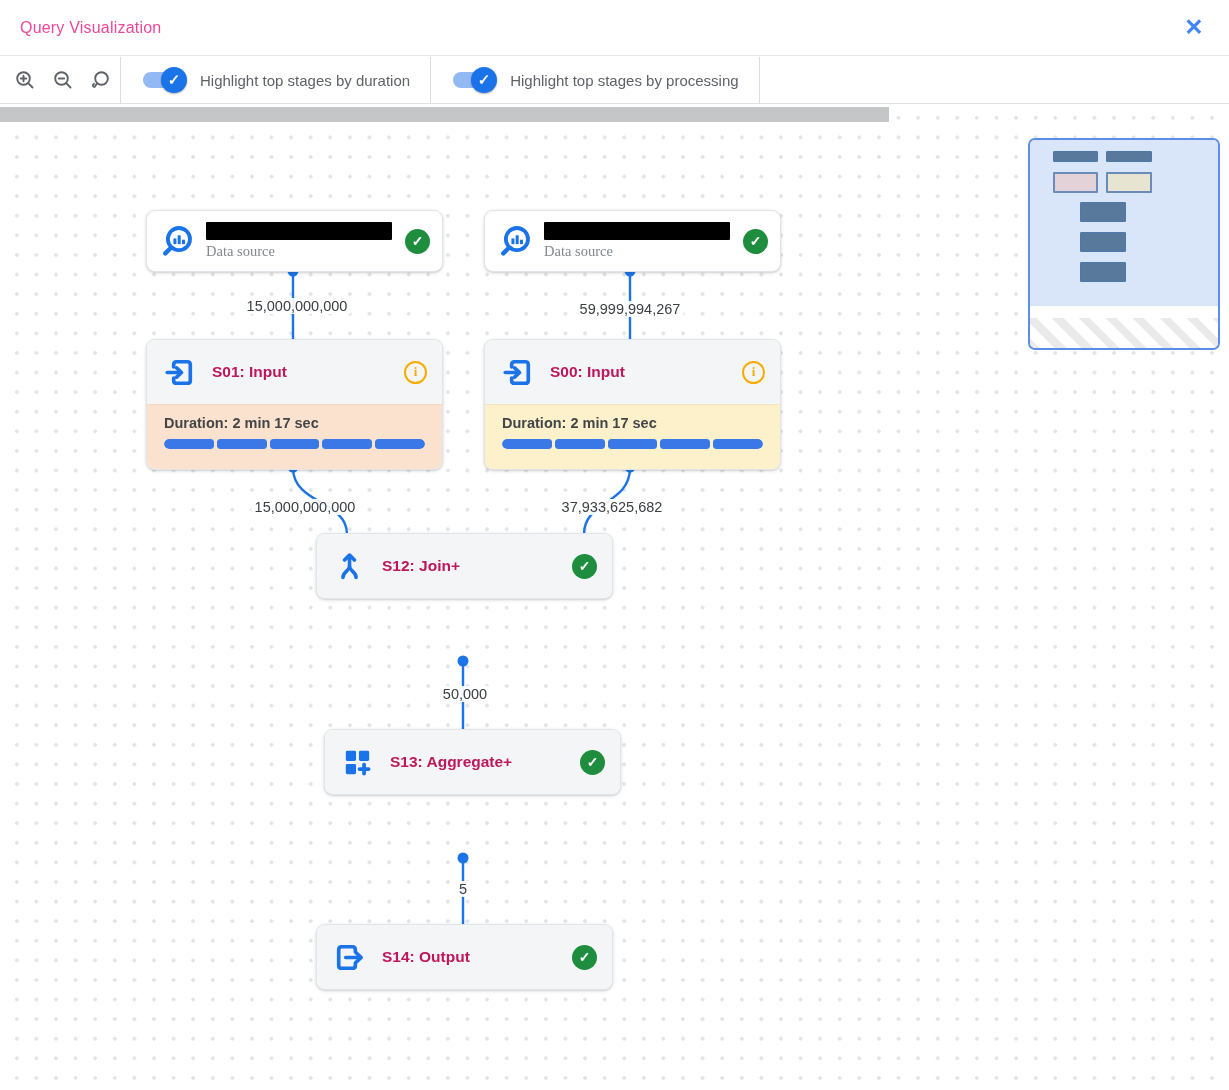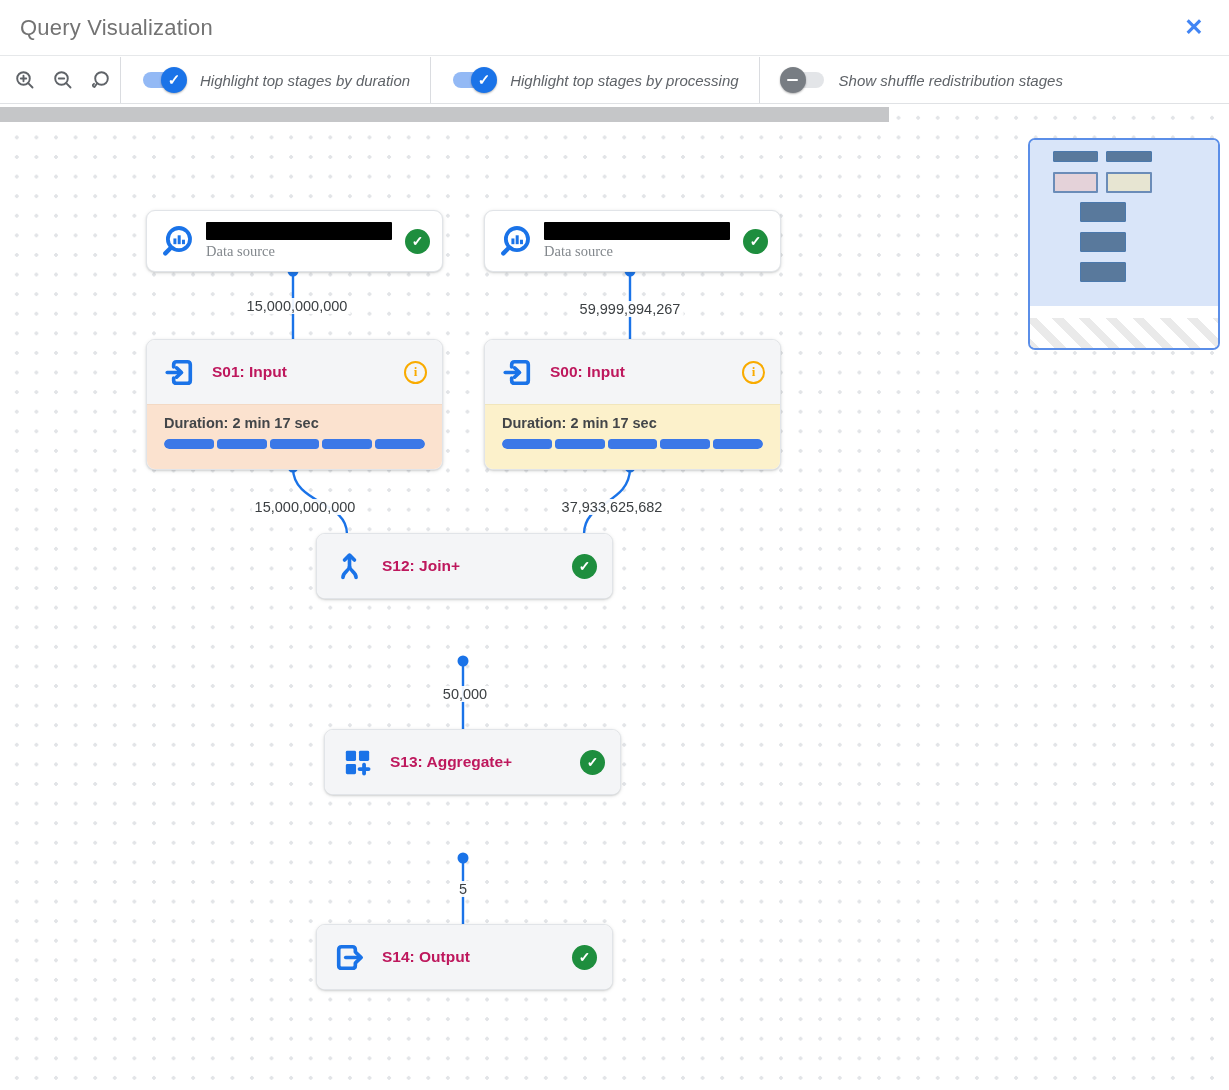--- a/index.html
+++ b/index.html
@@ -2,42 +2,42 @@
 <html><head>
 <meta charset="utf-8">
 <style>
   * { margin:0; padding:0; box-sizing:border-box; }
   html,body { width:1229px; height:1090px; overflow:hidden; background:#fff;
     font-family:"Liberation Sans", sans-serif; }
 
   
   .hdr { position:absolute; left:0; top:0; width:1229px; height:56px; background:#fff;
     border-bottom:1px solid #e6e8ea; display:flex; align-items:center; padding:0 20px; }
-  .hdr-title { font-size:22px; color:#737373; letter-spacing:.2px; }
+  .hdr-title { font-size:16px; color:#ec4899; letter-spacing:.2px; }
   .close-btn { margin-left:auto; width:30px; height:30px; display:flex; align-items:center;
     justify-content:center; cursor:pointer; }
   .close-btn span { color:#4285f4; font-size:23px; font-weight:bold; line-height:1; }
 
   
   .tbar { position:absolute; left:0; top:57px; width:1229px; height:47px; background:#fff;
     border-bottom:1px solid #e0e2e5; display:flex; align-items:center; }
   .zoombtn { width:38px; height:38px; display:flex; align-items:center; justify-content:center; cursor:pointer; }
   .zoombtn:first-child { margin-left:6px; }
   .vdiv { width:1px; height:46px; background:#dadce0; }
   .tgl-group { display:flex; align-items:center; gap:13px; padding:0 20px; }
   .tgl { position:relative; width:46px; height:26px; cursor:pointer; flex:0 0 auto; }
   .tgl .track { position:absolute; left:2px; right:2px; top:5px; height:16px; border-radius:8px; }
   .tgl .thumb { position:absolute; top:0; width:26px; height:26px; border-radius:50%;
     display:flex; align-items:center; justify-content:center; box-shadow:0 1px 2px rgba(0,0,0,.3); }
   .tgl.on .track { background:#93b9f5; }
   .tgl.on .thumb { right:0; background:#1a73e8; color:#fff; font-size:15px; font-weight:bold; }
   .tgl.off .track { background:#e3e5e8; }
   .tgl.off .thumb { left:0; background:#787d83; }
   .tgl.off .thumb .minus { width:11px; height:2.4px; background:#fff; border-radius:1px; }
-  .tgl-label { font-size:15px; color:#5f6368; font-weight:500; white-space:nowrap;font-style:italic; }
+  .tgl-label { font-size:15px; color:#5f6368; font-weight:500; white-space:nowrap; }
 
   
   .canvas { position:absolute; left:0; top:104px; width:1229px; height:986px; background:#fff;
     background-image:radial-gradient(circle, #e2e4e7 1.7px, transparent 1.9px);
     background-size:19.6px 19.6px; background-position:7px 4px; }
   .hscroll { position:absolute; left:0; top:3px; width:889px; height:15px; background:#c5c6c8; }
 
   .edges { position:absolute; left:0; top:0; width:1229px; height:986px; pointer-events:none; }
   .edge-label { position:absolute; transform:translateX(-50%); font-size:14.5px; color:#3c4043;
     background:rgba(255,255,255,.92); padding:0 3px; white-space:nowrap; }
@@ -132,29 +132,20 @@
     <div class="tgl on">
       <div class="track"></div>
       <div class="thumb">
           <span>✓</span>
         </div>
     </div>
     <div class="tgl-label">Highlight top stages by processing</div>
   </div>
   <div class="vdiv"></div>
 
-  <div class="tgl-group">
-    <div class="tgl off">
-      <div class="track"></div>
-      <div class="thumb">
-          <span class="minus"></span>
-        </div>
-    </div>
-    <div class="tgl-label">Show shuffle redistribution stages</div>
-  </div>
 </div>
 
 <div class="canvas">
 
   <div class="hscroll"></div>
 
   <svg class="edges" viewBox="0 0 1229 986">
     <g fill="none" stroke="#1a73e8" stroke-width="2.4">
       <path d="M293 168 L293 241"></path>
       <path d="M630 168 L630 241"></path>

